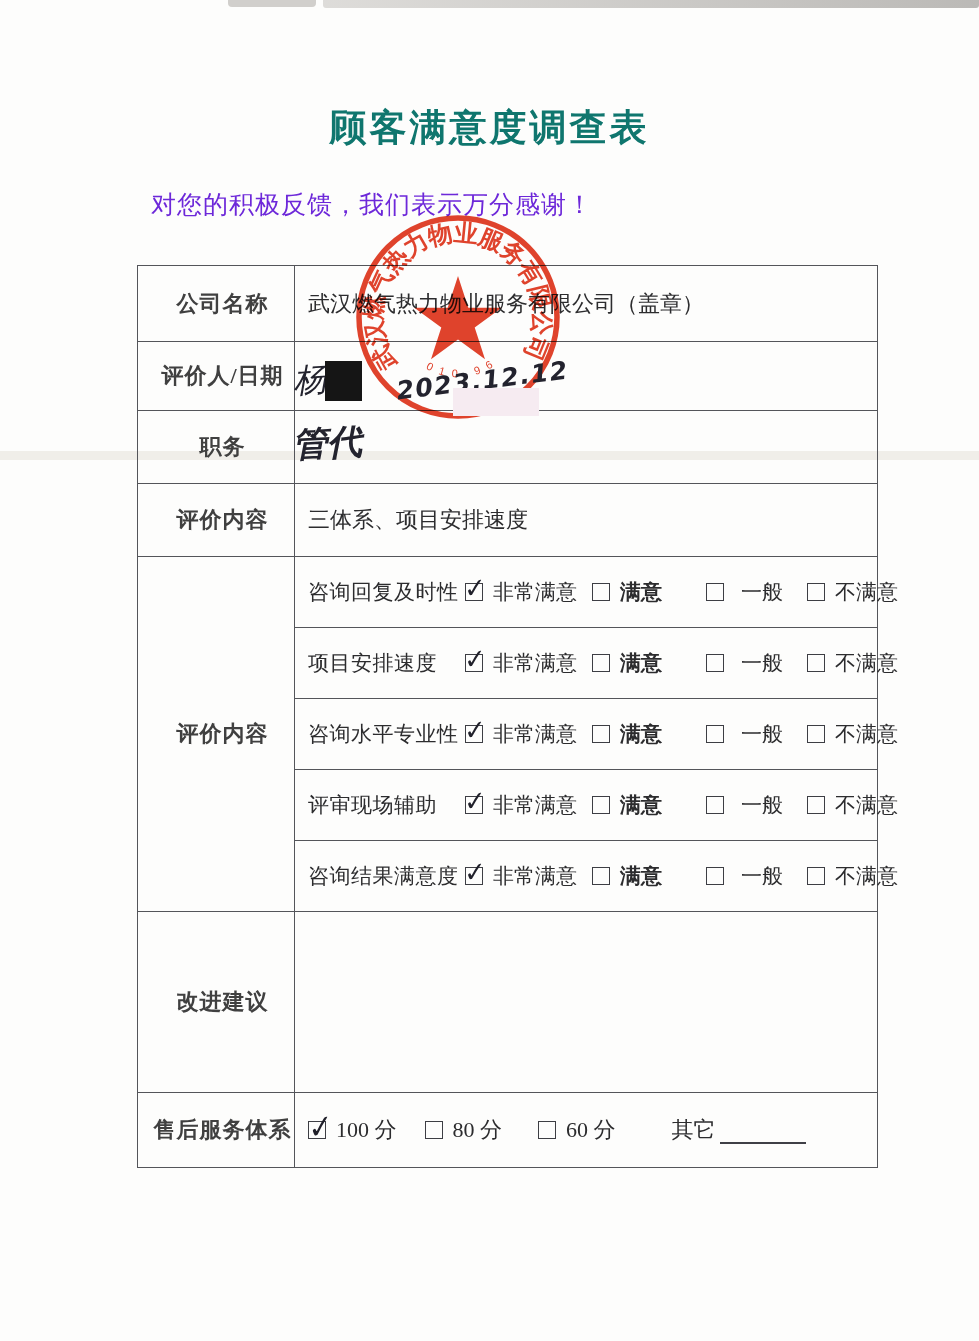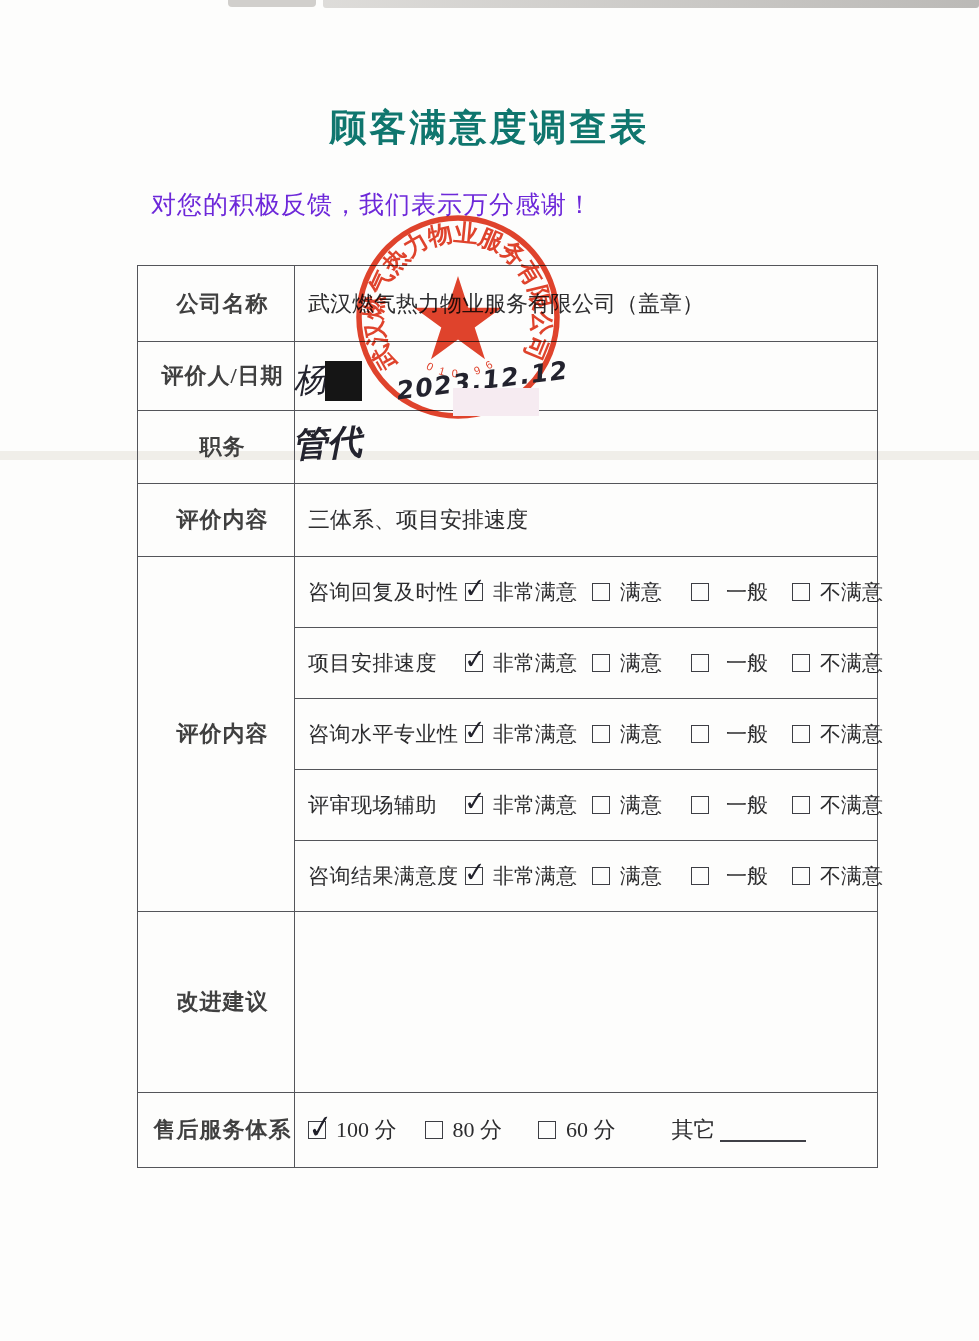--- a/index.html
+++ b/index.html
@@ -38,37 +38,37 @@
   tr.r-position td{height:72px;}
   tr.r-service td{height:72px;}
   tr.r-sub td{height:70px;}
   tr.r-suggest td{height:180px;}
   tr.r-overall td{height:74px;}
 
   .opts{display:flex;align-items:center;font-size:21px;}
   .sub-label{width:157px;flex:none;letter-spacing:.5px;}
   .og{flex:none;display:flex;align-items:center;gap:10px;}
   .og-1{margin-right:15px;justify-content:center;}
-  .og-2{margin-right:29px;}
+  .og-2{margin-right:44px;font-weight:bold;}
   .og-3{margin-right:24px;gap:17px;}
 
   .cb{
     position:relative;flex:none;display:inline-block;width:16px;height:16px;
     border:1.6px solid #3d3e44;background:transparent;
   }
   .cb.checked::after{
     content:"\2713";
     position:absolute;left:-2px;top:-11px;
     font-family:"DejaVu Sans",sans-serif;
     font-size:26px;font-weight:600;color:#20202a;
     transform:rotate(-8deg) skewX(-6deg);
   }
   .cb.big.checked::after{font-size:30px;top:-13px;left:-1px;transform:rotate(-12deg) skewX(-8deg);}
 
-  .overall-row{display:flex;align-items:flex-start;font-size:22px;}
+  .overall-row{display:flex;align-items:center;font-size:22px;}
   .og-s1{margin-right:28px;}
   .og-s2{margin-right:36px;}
   .og-s3{margin-right:56px;}
   .other-line{
     display:inline-block;width:86px;height:1.15em;margin-left:4px;
     border-bottom:2px solid #3f4046;
   }
 
   
   .hand{

